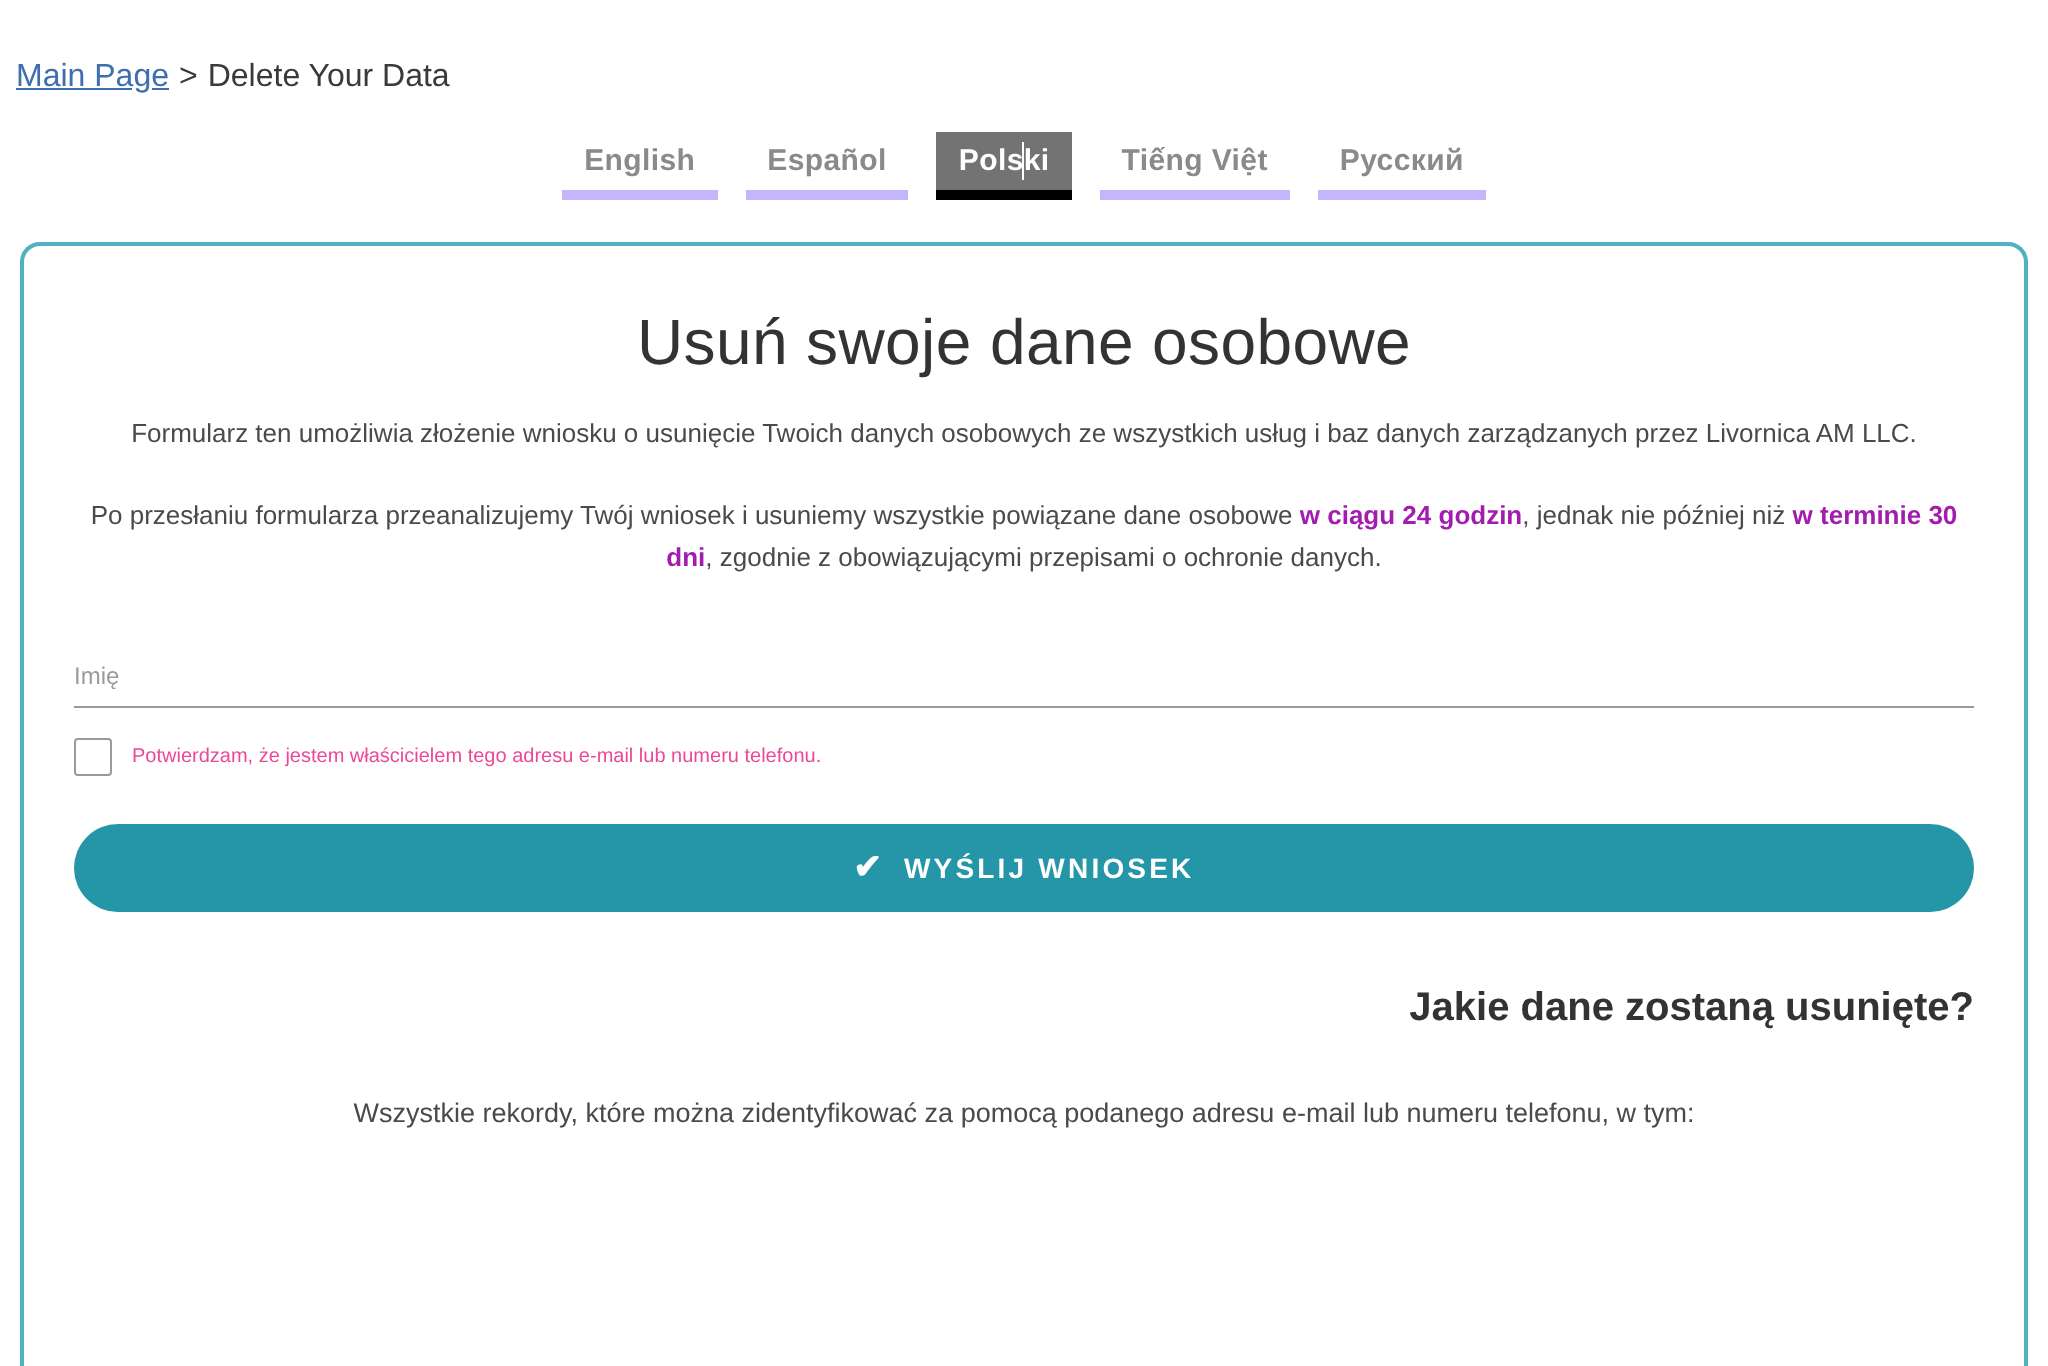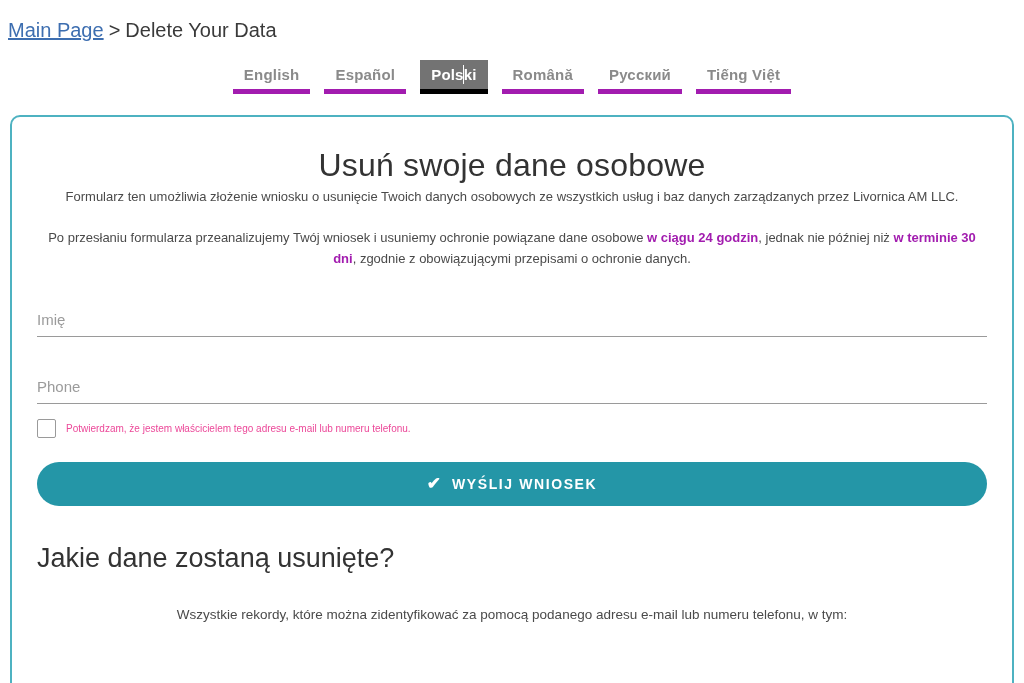--- a/index.html
+++ b/index.html
@@ -5,22 +5,22 @@
   * { box-sizing: border-box; margin: 0; padding: 0; }
   html, body {
     width: 1024px; height: 683px;
     overflow: hidden;
     background: #ffffff;
     font-family: "Liberation Sans", sans-serif;
     color: #3a3a3a;
   }
   
   .breadcrumb {
-    padding: 19px 0 0 8px;
-    font-size: 20px;
+    padding: 30px 0 0 8px;
+    font-size: 16px;
     color: #3a3a3a;
     white-space: nowrap;
   }
   .breadcrumb a {
     color: #3d6eb0;
     text-decoration: underline;
     cursor: pointer;
   }
   .breadcrumb .sep { margin: 0 5px; }
 
@@ -31,21 +31,21 @@
     justify-content: center;
     gap: 14px;
   }
   .tab {
     position: relative;
     display: inline-block;
     padding: 6px 11px 2px;
     font-size: 15px;
     font-weight: 700;
     color: #8a8a8a;
-    border-bottom: 5px solid #a21caf;
+    border-bottom: 5px solid #c4b5fd;
     cursor: pointer;
     letter-spacing: 0.2px;
   }
   .tab--active {
     background: #737373;
     color: #ffffff;
     border-bottom-color: #000000;
     padding-bottom: 6px;
   }
   .tab--active::after {
@@ -69,21 +69,21 @@
   }
   .card h1 {
     margin-top: 30px;
     text-align: center;
     font-size: 32px;
     font-weight: 400;
     color: #333333;
     letter-spacing: 0.2px;
   }
   .p-intro {
-    margin: 4px auto 0;
+    margin: 18px auto 0;
     max-width: 940px;
     text-align: center;
     font-size: 13px;
     line-height: 1.45;
     color: #4a4a4a;
   }
   .p-note {
     margin: 20px auto 0;
     max-width: 950px;
     text-align: center;
@@ -96,21 +96,21 @@
   
   .field-input {
     display: block;
     width: 100%;
     margin-top: 37px;
     padding: 4px 0 8px;
     border: none;
     border-bottom: 1px solid #9a9a9a;
     background: transparent;
     font-family: "Liberation Sans", sans-serif;
-    font-size: 15px;
+    font-size: 12px;
     color: #3a3a3a;
     outline: none;
   }
   .field-input::placeholder { color: #9b9b9b; opacity: 1; }
 
   
   .confirm-row {
     display: flex;
     align-items: center;
     margin-top: 15px;
@@ -153,23 +153,23 @@
   }
   .submit-btn .check-ic {
     font-size: 17px;
     margin-right: 11px;
     letter-spacing: 0;
   }
 
   
   .card h2 {
     margin-top: 37px;
-    text-align: left;
-    font-size: 27px;
-    font-weight: 400;
+    text-align: right;
+    font-size: 20px;
+    font-weight: 700;
     color: #333333;
   }
   .p-what {
     margin: 33px auto 0;
     max-width: 900px;
     text-align: center;
     font-size: 13.5px;
     color: #4a4a4a;
   }
 </style>
@@ -177,37 +177,35 @@
 <body>
 
 <div class="breadcrumb">
   <a>Main Page</a><span class="sep">&gt;</span><span>Delete Your Data</span>
 </div>
 
 <div class="tabs">
   <span class="tab">English</span>
   <span class="tab">Español</span>
   <span class="tab tab--active">Polski</span>
-  <span class="tab">Română</span>
+  <span class="tab">Tiếng Việt</span>
   <span class="tab">Русский</span>
-  <span class="tab">Tiếng Việt</span>
 </div>
 
 <div class="card">
 
   <h1>Usuń swoje dane osobowe</h1>
 
   <p class="p-intro">Formularz ten umożliwia złożenie wniosku o usunięcie Twoich danych osobowych ze wszystkich usług i baz danych zarządzanych przez Livornica AM LLC.</p>
 
-  <p class="p-note"><span>Po przesłaniu formularza przeanalizujemy Twój wniosek i usuniemy ochronie powiązane dane osobowe </span><b>w ciągu 24 godzin</b><span>, jednak nie później niż </span><b>w terminie 30 dni</b><span>, zgodnie z obowiązującymi przepisami o ochronie danych.</span></p>
+  <p class="p-note"><span>Po przesłaniu formularza przeanalizujemy Twój wniosek i usuniemy wszystkie powiązane dane osobowe </span><b>w ciągu 24 godzin</b><span>, jednak nie później niż </span><b>w terminie 30 dni</b><span>, zgodnie z obowiązującymi przepisami o ochronie danych.</span></p>
 
   <input class="field-input" type="text" placeholder="Imię" style="">
 
 
-  <input class="field-input" type="text" placeholder="Phone" style="">
 
   <div class="confirm-row">
     <input type="checkbox" id="confirm-cb" style="">
     <label for="confirm-cb">Potwierdzam, że jestem właścicielem tego adresu e-mail lub numeru telefonu.</label>
   </div>
 
   <button class="submit-btn">
     <span class="check-ic">✔</span>
     <span>WYŚLIJ WNIOSEK</span>
   </button>

